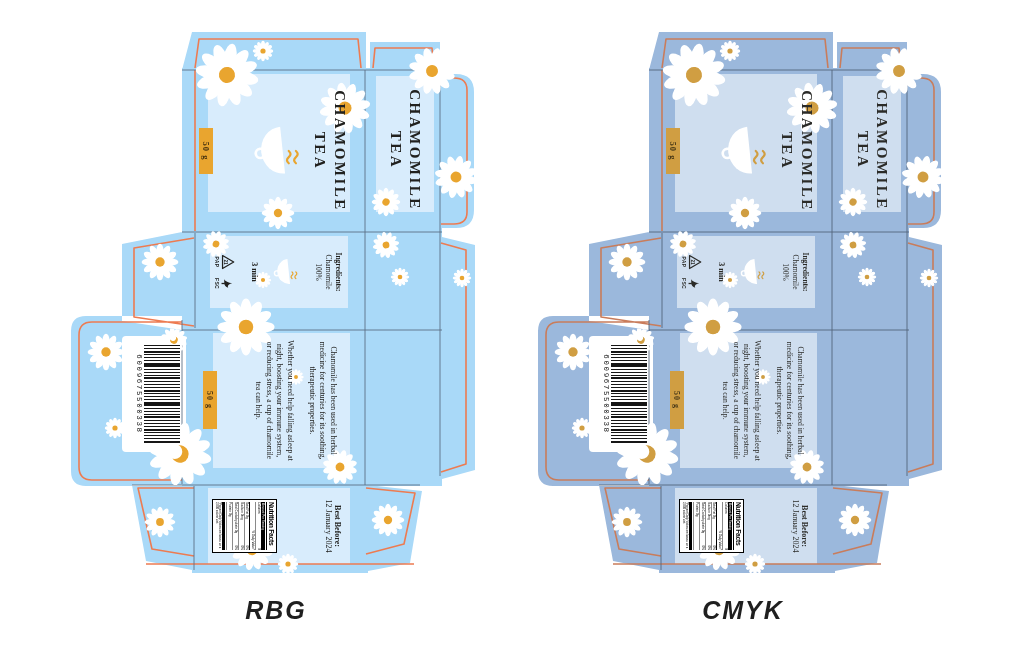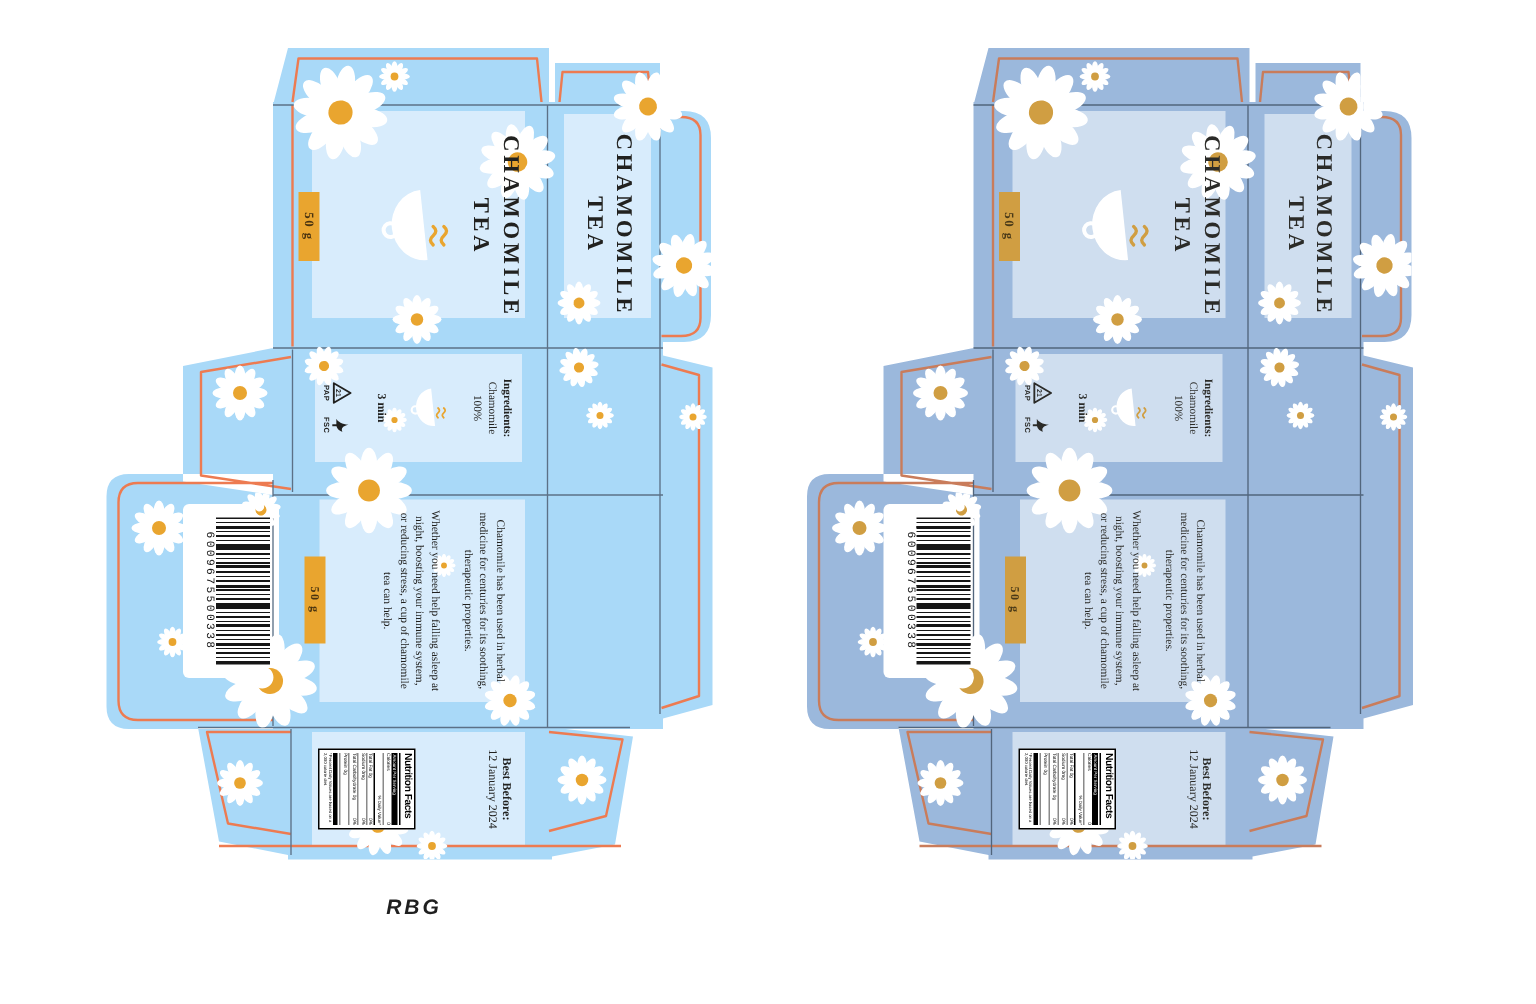--- a/index.html
+++ b/index.html
@@ -44,21 +44,21 @@
   .nutri{margin-top:auto;width:54px;box-sizing:border-box;background:#fff;border:1.5px solid #000;color:#000;
          padding:1px 2px;text-align:left;font-family:"Liberation Sans",sans-serif;}
   .nt{font-size:6.8px;font-weight:700;line-height:1.05;letter-spacing:-.3px;border-bottom:.8px solid #000;padding-bottom:1px;}
   .nbar{background:#000;color:#fff;font-size:3px;line-height:1.4;padding:0 1px;margin-top:1px;}
   .nrow{display:flex;justify-content:space-between;font-size:3.2px;line-height:1.5;border-bottom:.5px solid #8a8a8a;}
   .ndv{font-size:3px;text-align:right;border-bottom:.5px solid #000;line-height:1.5;}
   .nthick{height:3px;background:#000;margin:1px 0;}
   .nfoot{font-size:2.8px;line-height:1.3;}
   
   .caption{position:absolute;top:596px;text-align:center;font-family:"Liberation Sans",sans-serif;
-           font-style:italic;font-weight:600;font-size:14px;letter-spacing:2px;color:#1f1f1f;}
+           font-style:italic;font-weight:600;font-size:25px;letter-spacing:2px;color:#1f1f1f;}
 </style>
 </head>
 <body>
 
 <svg width="0" height="0" style="position:absolute" aria-hidden="true">
   <defs>
     <g id="daisy">
       <g fill="#fff">
         <ellipse cx="0" cy="-30" rx="10" ry="21"></ellipse>
         <ellipse cx="0" cy="-30" rx="10" ry="21" transform="rotate(30)"></ellipse>
@@ -361,13 +361,14 @@
             <span>Protein 0g</span>
             <span></span>
           </div>
         <div class="nthick"></div>
         <div class="nfoot">*Percent Daily Values are based on a 2,000 calorie diet.</div>
       </div>
     </div>
   </div>
 
   <div class="caption" style="left:70px;width:412px;">RBG</div>
+  <div class="caption" style="left:537px;width:412px;">CMYK</div>
 </div>
 
 </body></html>

